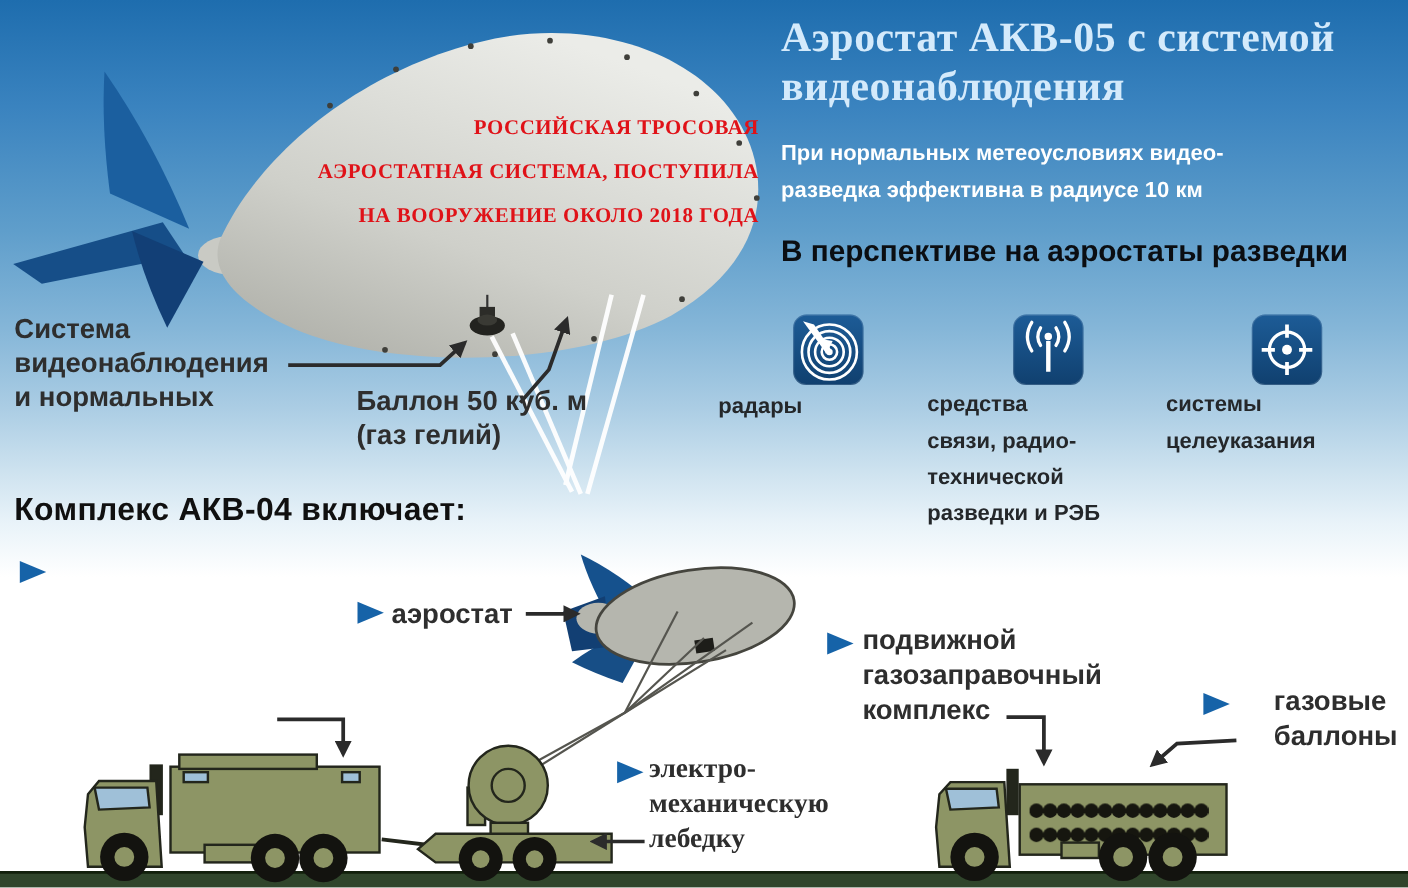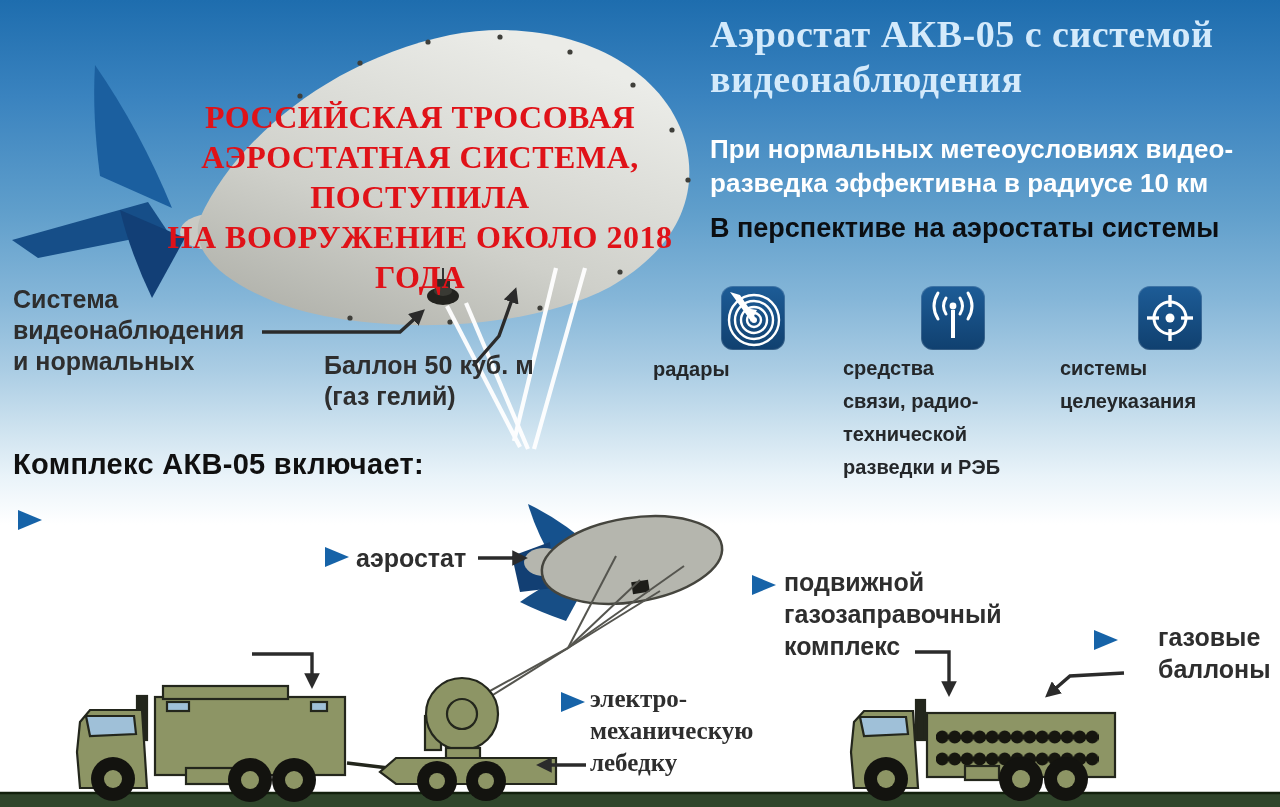--- a/index.html
+++ b/index.html
@@ -1,30 +1,30 @@
 <!DOCTYPE html>
 <html><head>
 <meta charset="utf-8">
 <style>
   html,body{margin:0;padding:0;background:#fff;}
   .stage{position:relative;width:1280px;height:807px;overflow:hidden;
     font-family:"Liberation Sans",sans-serif;
     background:linear-gradient(180deg,#1e6dae 0%,#3a83bf 12%,#5f9ecb 26%,#85b6d8 37%,#abcde4 46%,#cde2ef 53%,#e9f3f9 59%,#ffffff 65%,#ffffff 100%);}
   .art{position:absolute;left:0;top:0;}
   .txt{position:absolute;white-space:pre-line;}
-  .red-note{left:150px;top:97px;width:540px;text-align:center;
+  .red-note{left:150px;top:97px;width:540px;text-align:right;
     font-family:"Liberation Serif","DejaVu Serif",serif;font-weight:700;
-    font-size:32px;line-height:40px;letter-spacing:.5px;color:#e01218;}
+    font-size:19px;line-height:40px;letter-spacing:.5px;color:#e01218;}
   .lbl{font-size:25px;line-height:31px;font-weight:700;color:#2e2e2e;}
   .label-camera{left:13px;top:284px;width:270px;}
   .label-balloon{left:324px;top:350px;width:240px;}
   .panel-title{left:710px;top:12px;width:560px;
     font-family:"Liberation Serif","DejaVu Serif",serif;font-weight:700;
     font-size:38px;line-height:45px;letter-spacing:.5px;color:#d4eafb;}
-  .panel-desc{left:710px;top:132px;width:560px;font-size:26px;line-height:34px;font-weight:700;color:#ffffff;}
+  .panel-desc{left:710px;top:122px;width:560px;font-size:20px;line-height:34px;font-weight:700;color:#ffffff;}
   .panel-sub{left:710px;top:213px;width:570px;font-size:27px;font-weight:700;color:#0b0e12;}
   .tile{position:absolute;width:64px;height:64px;border-radius:12px;
     background:linear-gradient(180deg,#1b5globe,#154a7e);
     background:linear-gradient(180deg,#1c5globe,#154a7e);
     background:linear-gradient(180deg,#1d5c97,#10406f);
     box-shadow:inset 0 0 0 1px rgba(255,255,255,.15);}
   .tile svg{position:absolute;left:0;top:0;}
   .flabel{position:absolute;font-size:20px;line-height:33px;font-weight:700;color:#24272a;white-space:pre-line;}
   .section-heading{left:13px;top:448px;font-size:29px;font-weight:700;color:#101010;letter-spacing:.3px;}
   .bullet{position:absolute;width:0;height:0;
@@ -182,21 +182,21 @@
   <div class="txt lbl label-camera">Система
 видеонаблюдения
 и нормальных</div>
   <div class="txt lbl label-balloon">Баллон 50 куб. м
 (газ гелий)</div>
 
   <div class="txt panel-title">Аэростат АКВ-05 с системой
 видеонаблюдения</div>
   <div class="txt panel-desc">При нормальных метеоусловиях видео-
 разведка эффективна в радиусе 10 км</div>
-  <div class="txt panel-sub">В перспективе на аэростаты системы</div>
+  <div class="txt panel-sub">В перспективе на аэростаты разведки</div>
 
   <div class="tile" style="left:721px;top:286px;">
     <svg width="64" height="64" viewBox="0 0 64 64">
       <g stroke="#ffffff" fill="none" stroke-width="2.4">
         <circle cx="33" cy="34" r="7"></circle>
           <circle cx="33" cy="34" r="13"></circle>
         <circle cx="33" cy="34" r="19"></circle>
           <circle cx="33" cy="34" r="25"></circle>
       </g>
       <circle cx="33" cy="34" r="3" fill="#ffffff"></circle>
@@ -230,21 +230,21 @@
   </div>
 
   <div class="flabel" style="left:653px;top:353px;width:200px;">радары</div>
   <div class="flabel" style="left:843px;top:352px;width:220px;">средства
 связи, радио-
 технической
 разведки и РЭБ</div>
   <div class="flabel" style="left:1060px;top:352px;width:220px;">системы
 целеуказания</div>
 
-  <div class="txt section-heading">Комплекс АКВ-05 включает:</div>
+  <div class="txt section-heading">Комплекс АКВ-04 включает:</div>
 
   <div class="bullet" style="left:18px;top:510px;"></div>
 
   <div class="bullet" style="left:325px;top:547px;"></div>
   <div class="txt item-label" style="left:356px;top:542px;width:160px;">аэростат</div>
 
   <div class="bullet" style="left:561px;top:692px;"></div>
   <div class="txt item-label lh32" style="left:590px;top:683px;width:220px;font-family:Liberation Serif, serif;">электро-
 механическую
 лебедку</div>

